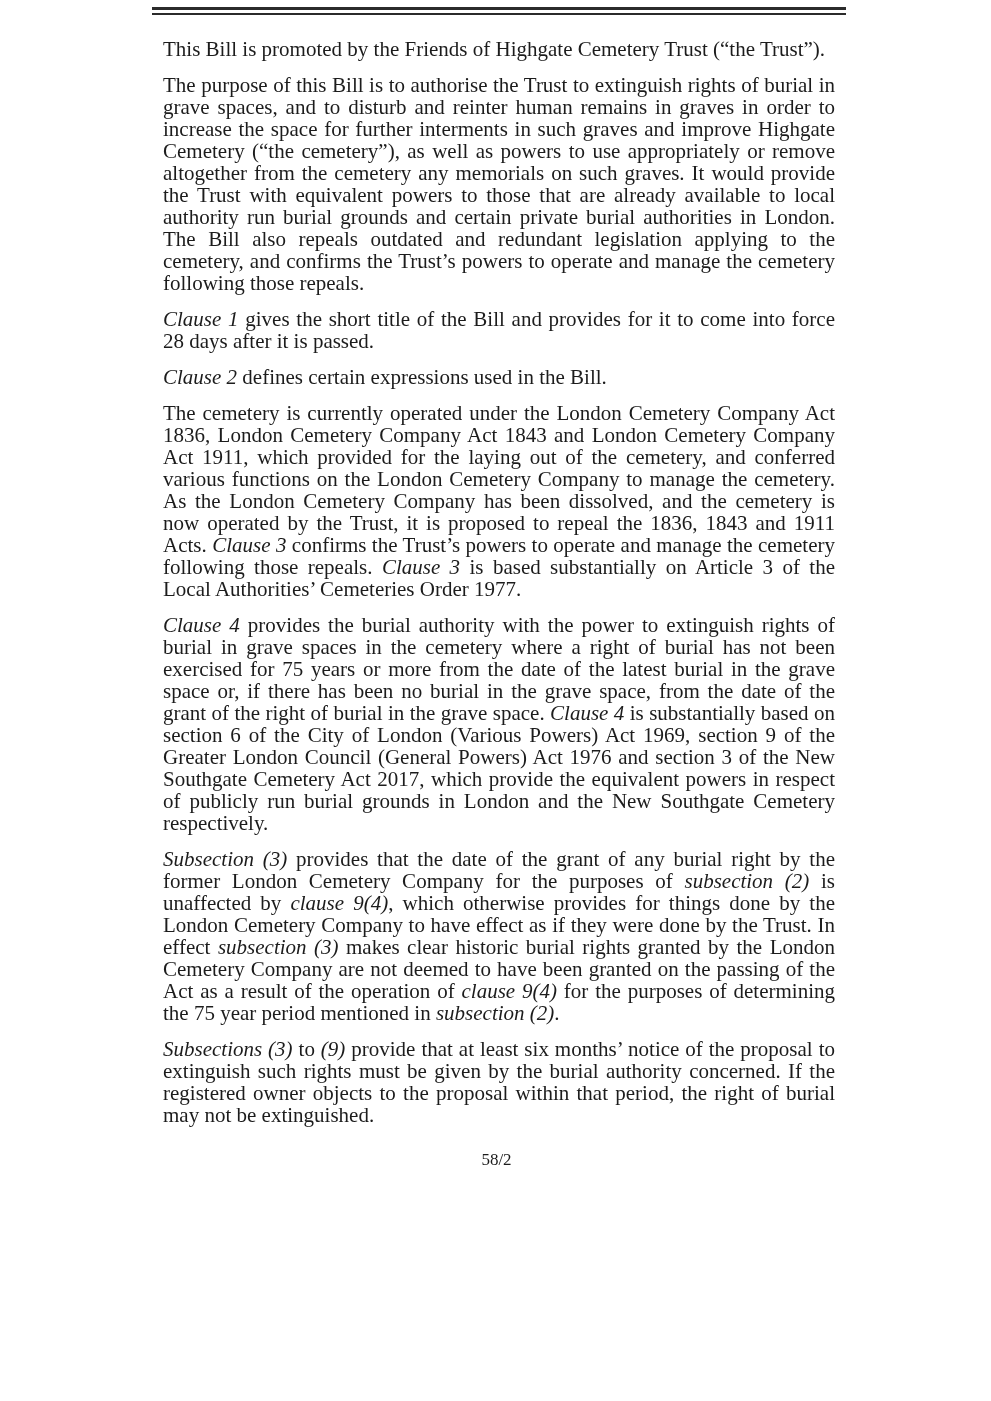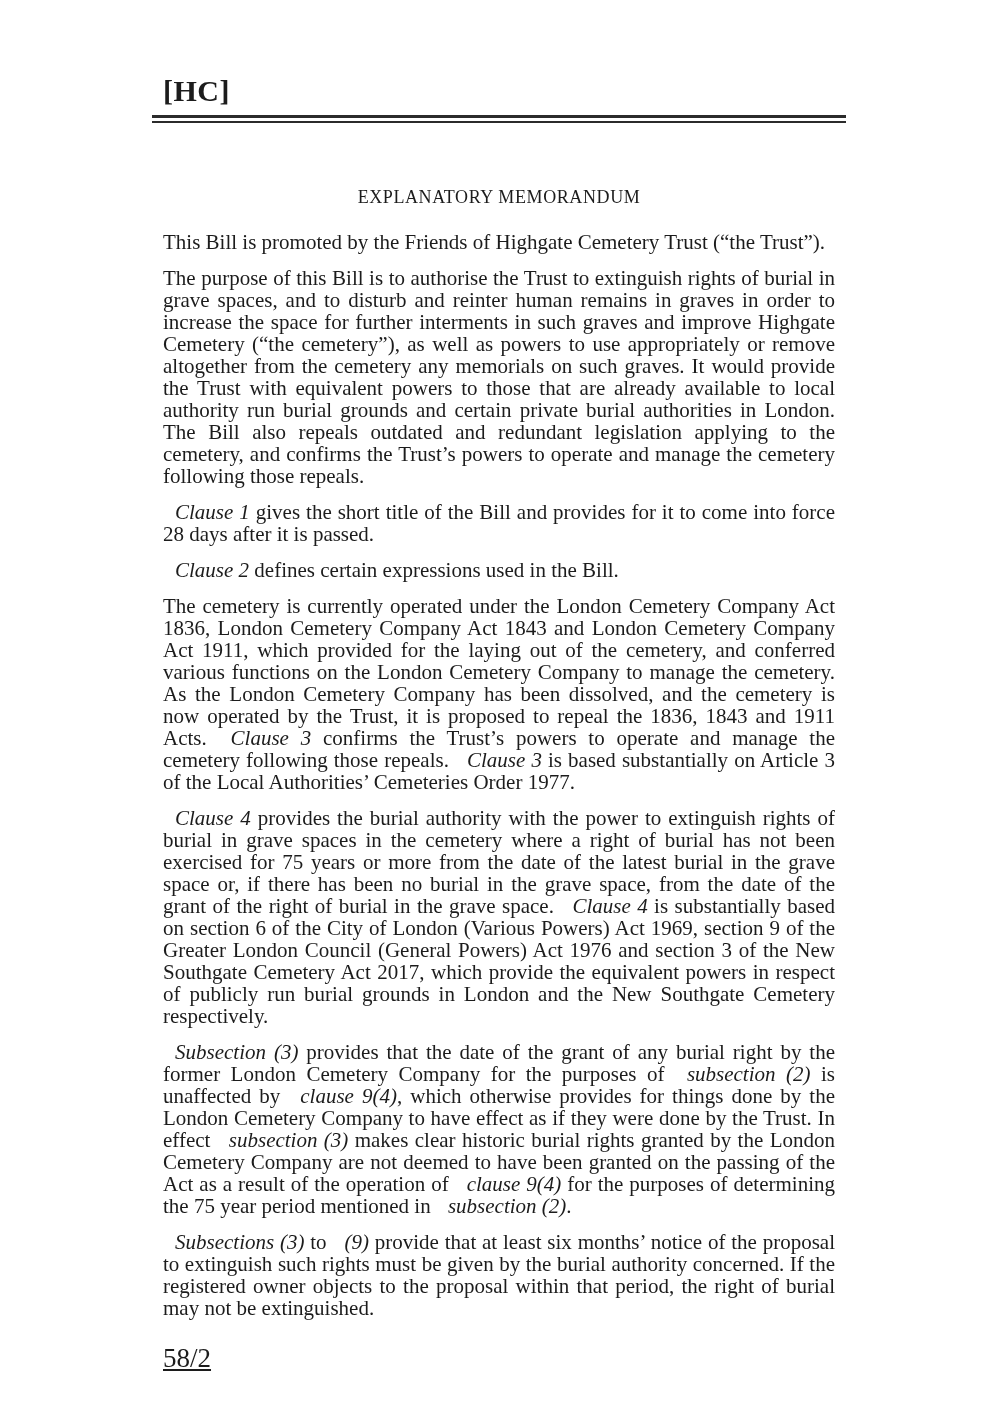--- a/index.html
+++ b/index.html
@@ -52,42 +52,38 @@
   }
   .para {
     margin: 0 0 14px 0;
     font-size: 21px;
     line-height: 22px;
     text-align: justify;
     text-justify: inter-word;
   }
   .para em {
     font-style: italic;
-    margin-left: 12px;
   }
   .page-number {
     margin-top: 24px;
-    text-align: left;
-    font-size: 27px;
+    text-align: center;
+    font-size: 17px;
     padding-right: 5px;
-    text-decoration: underline;
   }
 </style>
 </head>
 <body>
 
 <div class="page">
   <div class="content">
 
-    <div class="corner-mark">[HC]</div>
 
 
     <div class="title-rule"></div>
 
-    <div class="section-heading">EXPLANATORY MEMORANDUM</div>
 
     <div class="memo-body">
         <p class="para"><span>This Bill is promoted by the Friends of Highgate Cemetery Trust (“the Trust”).</span></p>
         <p class="para"><span>The purpose of this Bill is to authorise the Trust to extinguish rights of burial in grave spaces, and to disturb and reinter human remains in graves in order to increase the space for further interments in such graves and improve Highgate Cemetery (“the cemetery”), as well as powers to use appropriately or remove altogether from the cemetery any memorials on such graves. It would provide the Trust with equivalent powers to those that are already available to local authority run burial grounds and certain private burial authorities in London. The Bill also repeals outdated and redundant legislation applying to the cemetery, and confirms the Trust’s powers to operate and manage the cemetery following those repeals.</span></p>
         <p class="para"><em>Clause 1</em><span> gives the short title of the Bill and provides for it to come into force 28 days after it is passed.</span></p>
         <p class="para"><em>Clause 2</em><span> defines certain expressions used in the Bill.</span></p>
         <p class="para"><span>The cemetery is currently operated under the London Cemetery Company Act 1836, London Cemetery Company Act 1843 and London Cemetery Company Act 1911, which provided for the laying out of the cemetery, and conferred various functions on the London Cemetery Company to manage the cemetery. As the London Cemetery Company has been dissolved, and the cemetery is now operated by the Trust, it is proposed to repeal the 1836, 1843 and 1911 Acts. </span><em>Clause 3</em><span> confirms the Trust’s powers to operate and manage the cemetery following those repeals. </span><em>Clause 3</em><span> is based substantially on Article 3 of the Local Authorities’ Cemeteries Order 1977.</span></p>
         <p class="para"><em>Clause 4</em><span> provides the burial authority with the power to extinguish rights of burial in grave spaces in the cemetery where a right of burial has not been exercised for 75 years or more from the date of the latest burial in the grave space or, if there has been no burial in the grave space, from the date of the grant of the right of burial in the grave space. </span><em>Clause 4</em><span> is substantially based on section 6 of the City of London (Various Powers) Act 1969, section 9 of the Greater London Council (General Powers) Act 1976 and section 3 of the New Southgate Cemetery Act 2017, which provide the equivalent powers in respect of publicly run burial grounds in London and the New Southgate Cemetery respectively.</span></p>
         <p class="para"><em>Subsection (3)</em><span> provides that the date of the grant of any burial right by the former London Cemetery Company for the purposes of </span><em>subsection (2)</em><span> is unaffected by </span><em>clause 9(4)</em><span>, which otherwise provides for things done by the London Cemetery Company to have effect as if they were done by the Trust. In effect </span><em>subsection (3)</em><span> makes clear historic burial rights granted by the London Cemetery Company are not deemed to have been granted on the passing of the Act as a result of the operation of </span><em>clause 9(4)</em><span> for the purposes of determining the 75 year period mentioned in </span><em>subsection (2)</em><span>.</span></p>
         <p class="para"><em>Subsections (3)</em><span> to </span><em>(9)</em><span> provide that at least six months’ notice of the proposal to extinguish such rights must be given by the burial authority concerned. If the registered owner objects to the proposal within that period, the right of burial may not be extinguished.</span></p>

